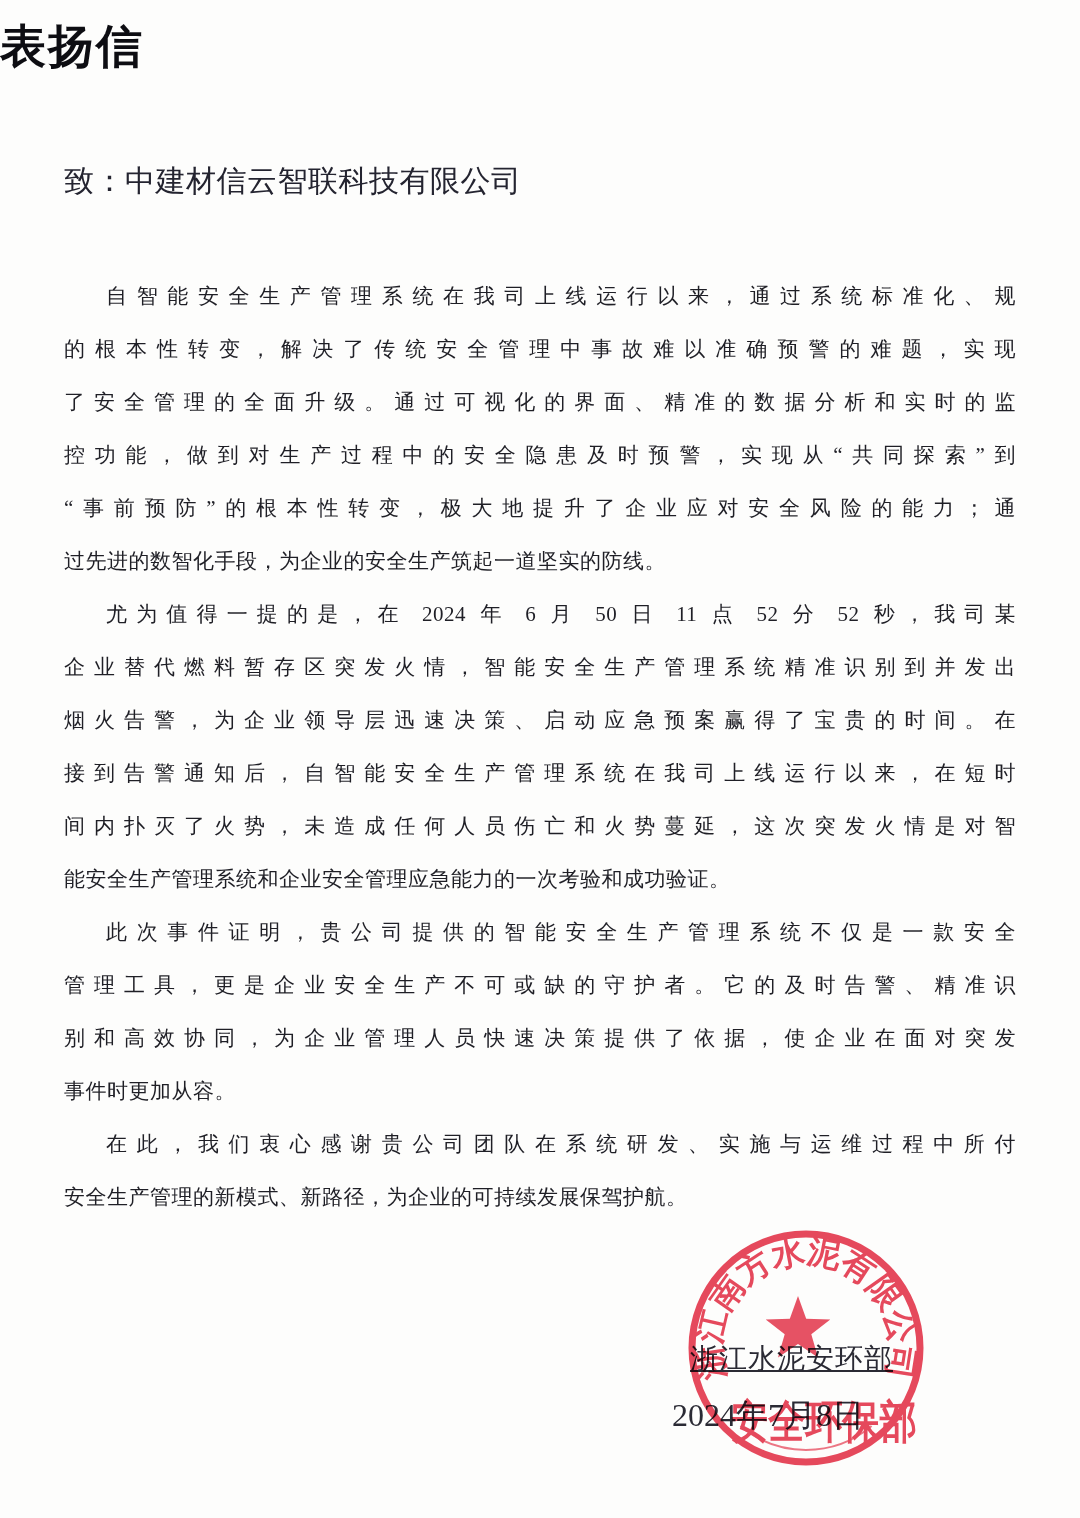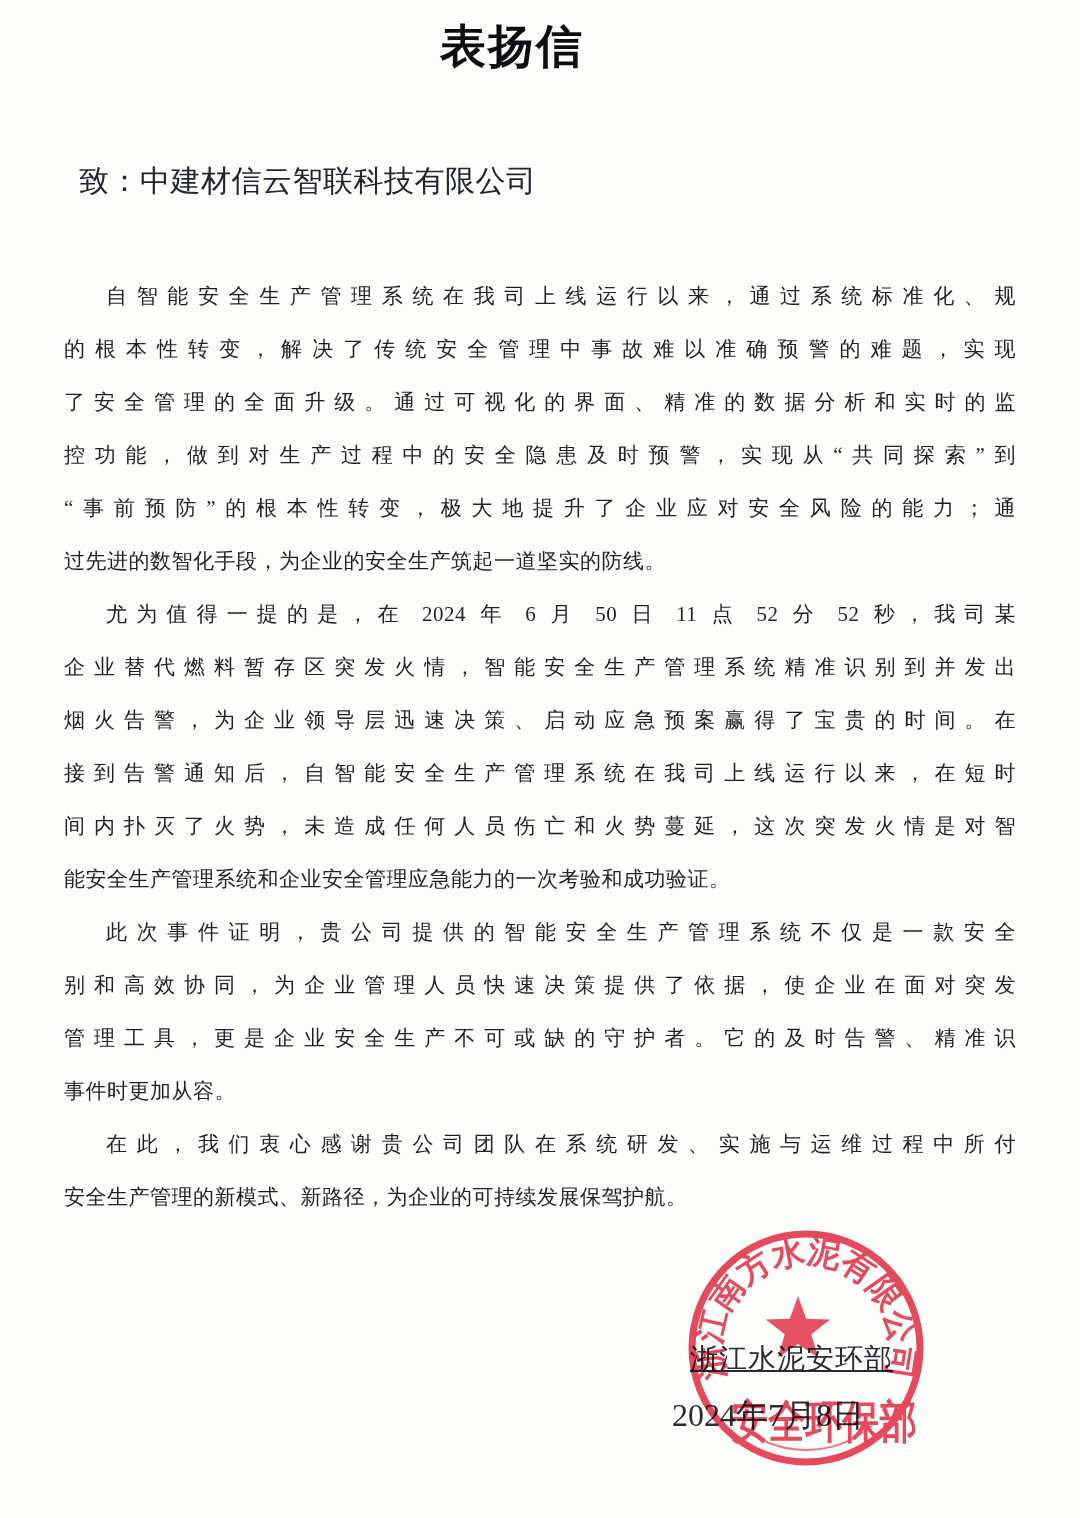--- a/index.html
+++ b/index.html
@@ -13,30 +13,29 @@
     position:relative;
     width:1080px;height:1518px;
     margin:0 auto;
     background:var(--paper);
     overflow:hidden;
     font-family:"Liberation Serif","DejaVu Serif",serif;
     color:var(--ink);
   }
   .title-wrap{
     position:absolute;top:24px;left:0;right:56px;
-    text-align:center;
   }
   .title{
     display:inline-block;
     font-size:46px;line-height:1;
     font-weight:bold;color:#0d0d12;
     letter-spacing:2px;
   }
   .recipient{
-    position:absolute;top:164px;left:79px;
+    position:absolute;top:164px;left:64px;
     font-size:30px;line-height:1.1;
     letter-spacing:0.5px;
     color:#242430;
   }
   .letter-body{
     position:absolute;top:270px;left:64px;width:952px;
     font-size:21px;line-height:53px;
     color:var(--ink);
   }
   .letter-body .line{
@@ -94,22 +93,22 @@
       <div class="line">控功能，做到对生产过程中的安全隐患及时预警，实现从“共同探索”到</div>
       <div class="line">“事前预防”的根本性转变，极大地提升了企业应对安全风险的能力；通</div>
       <div class="line last">过先进的数智化手段，为企业的安全生产筑起一道坚实的防线。</div>
       <div class="line first">尤为值得一提的是，在 2024 年 6 月 50 日 11 点 52 分 52 秒，我司某</div>
       <div class="line">企业替代燃料暂存区突发火情，智能安全生产管理系统精准识别到并发出</div>
       <div class="line">烟火告警，为企业领导层迅速决策、启动应急预案赢得了宝贵的时间。在</div>
       <div class="line">接到告警通知后，自智能安全生产管理系统在我司上线运行以来，在短时</div>
       <div class="line">间内扑灭了火势，未造成任何人员伤亡和火势蔓延，这次突发火情是对智</div>
       <div class="line last">能安全生产管理系统和企业安全管理应急能力的一次考验和成功验证。</div>
       <div class="line first">此次事件证明，贵公司提供的智能安全生产管理系统不仅是一款安全</div>
+      <div class="line">管理工具，更是企业安全生产不可或缺的守护者。它的及时告警、精准识</div>
       <div class="line">别和高效协同，为企业管理人员快速决策提供了依据，使企业在面对突发</div>
-      <div class="line">管理工具，更是企业安全生产不可或缺的守护者。它的及时告警、精准识</div>
       <div class="line last">事件时更加从容。</div>
       <div class="line first">在此，我们衷心感谢贵公司团队在系统研发、实施与运维过程中所付</div>
       <div class="line last">安全生产管理的新模式、新路径，为企业的可持续发展保驾护航。</div>
     </div>
 
   <div class="sig-dept">浙江水泥安环部</div>
   <div class="sig-date">2024年7月8日</div>
 
   <svg class="stamp" viewBox="0 0 244 244" xmlns="http://www.w3.org/2000/svg" aria-hidden="true">
     <defs>

